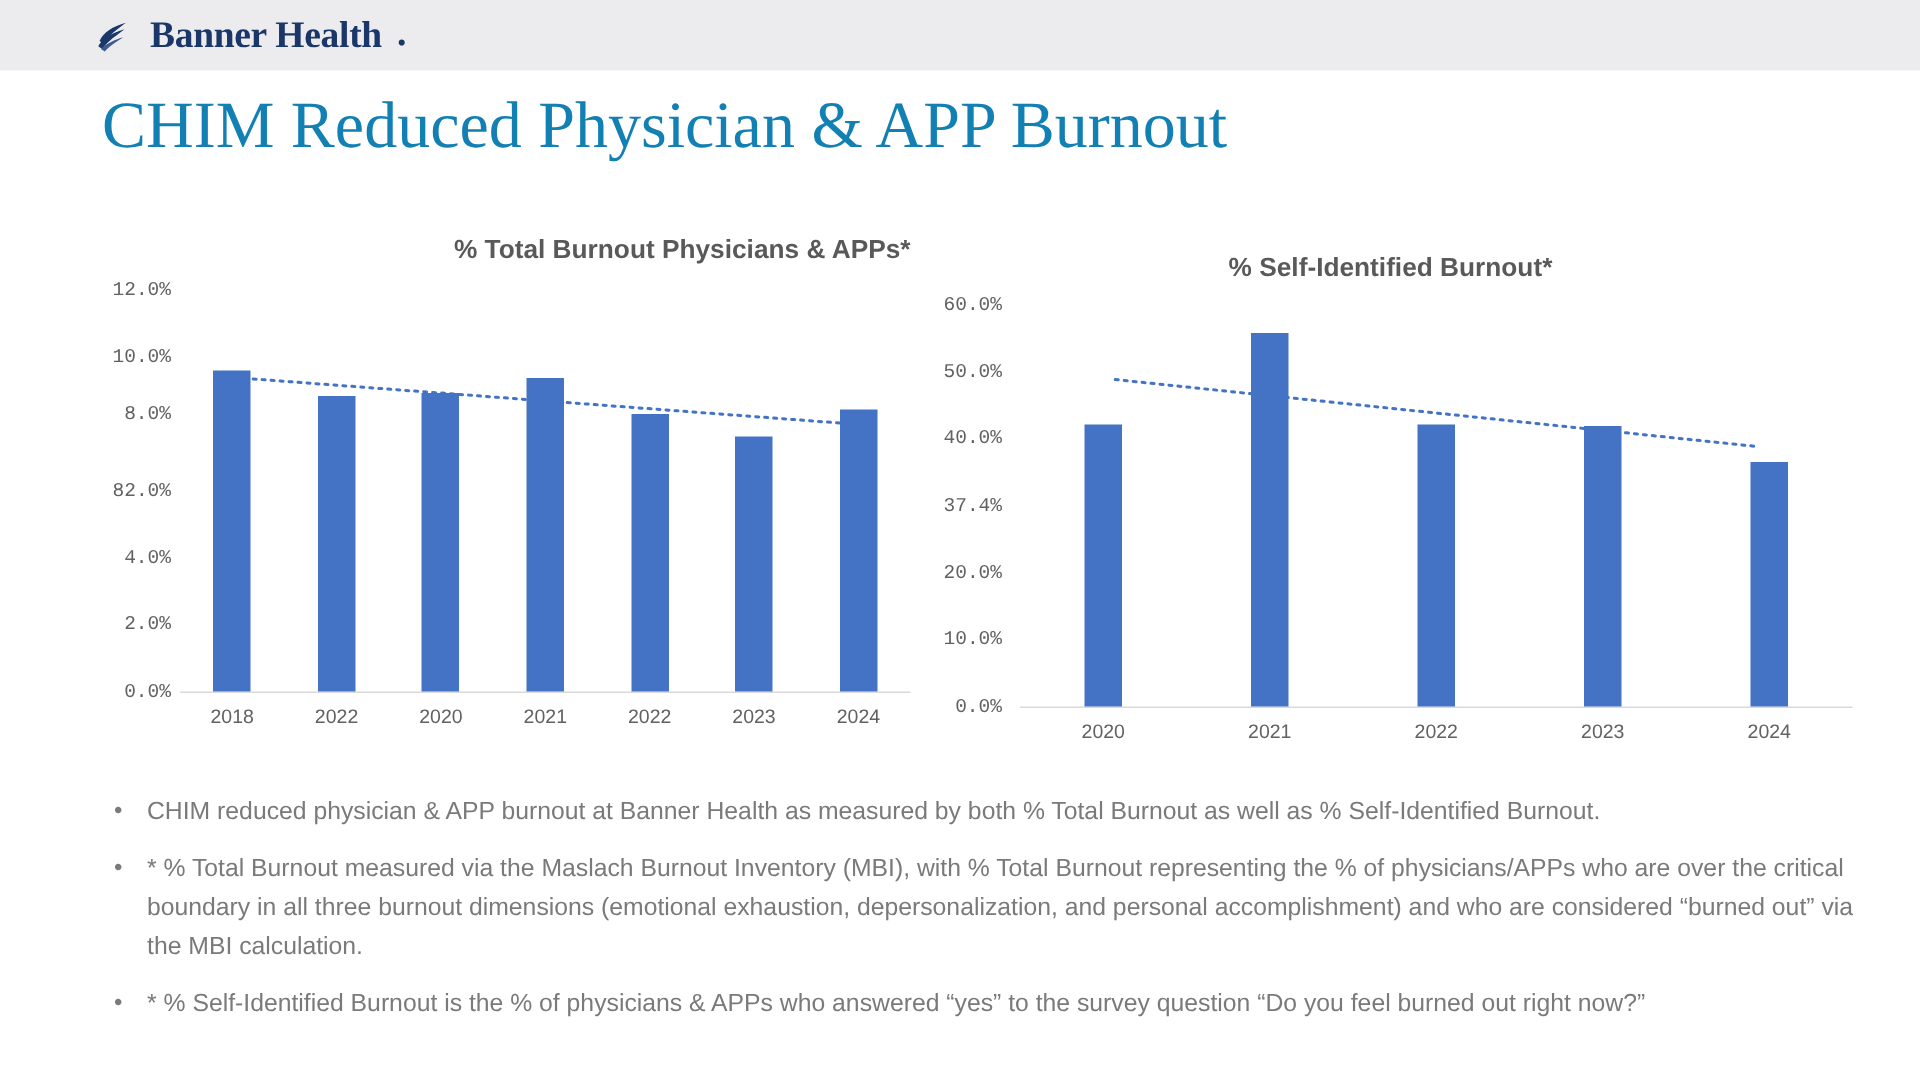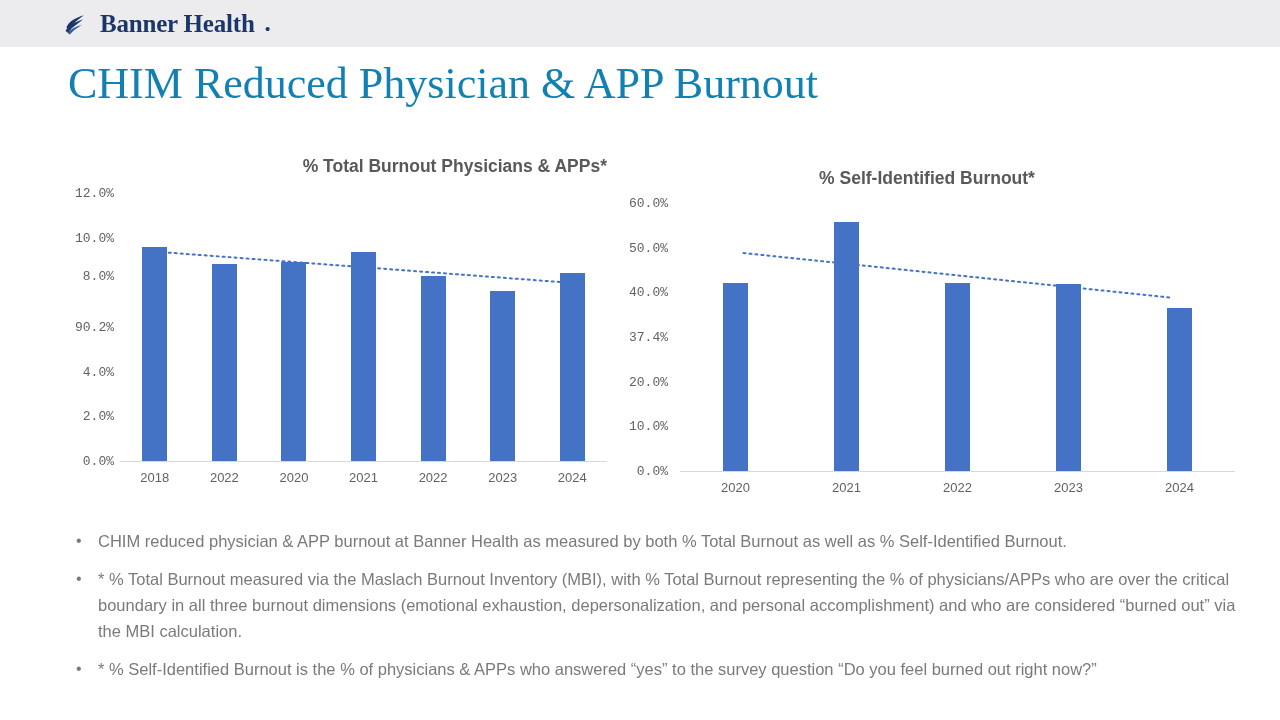--- a/index.html
+++ b/index.html
@@ -212,21 +212,21 @@
 
 <div id="page-title">CHIM Reduced Physician &amp; APP Burnout</div>
 
 <div class="chart-block" id="chart-left">
   <div class="chart-title">% Total Burnout Physicians &amp; APPs*</div>
   <div class="plot-wrap">
     <div class="y-axis">
         <div class="y-tick" style="top: 268px;">0.0%</div>
         <div class="y-tick" style="top: 223.333px;">2.0%</div>
         <div class="y-tick" style="top: 178.667px;">4.0%</div>
-        <div class="y-tick" style="top: 134px;">90.2%</div>
+        <div class="y-tick" style="top: 134px;">82.0%</div>
         <div class="y-tick" style="top: 83px;">8.0%</div>
         <div class="y-tick" style="top: 44.6667px;">10.0%</div>
         <div class="y-tick" style="top: 0px;">12.0%</div>
       </div>
     <div class="plot-area">
         <div class="bar-slot">
           <div class="bar" style="height: 214.4px; background: rgb(68, 114, 196);"></div>
         </div>
         <div class="bar-slot">
           <div class="bar" style="height: 196.533px; background: rgb(68, 114, 196);"></div>

